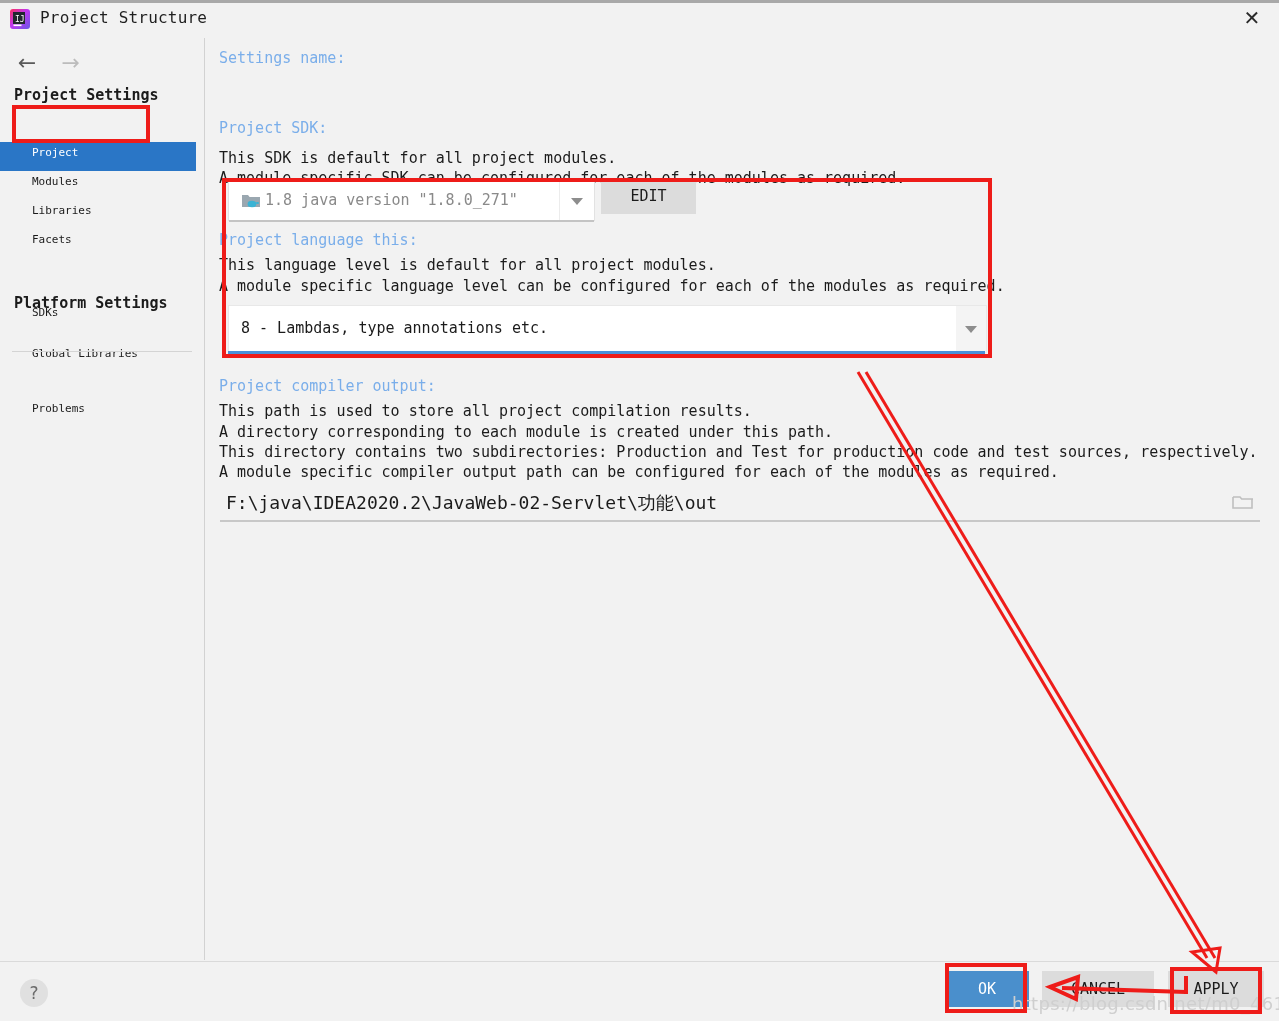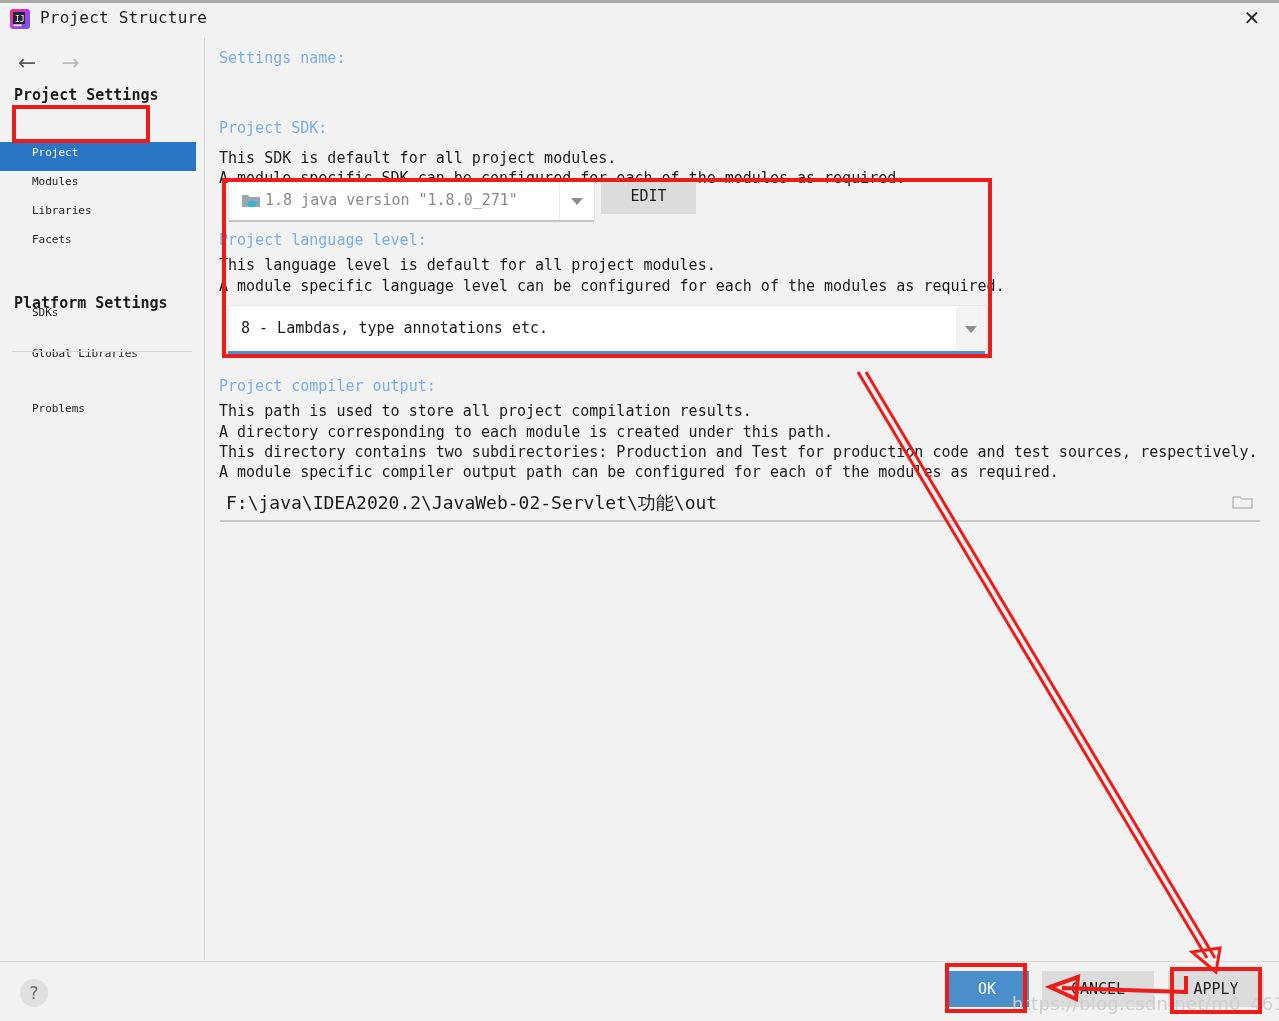--- a/index.html
+++ b/index.html
@@ -230,21 +230,21 @@
     </svg>
   </div>
   <div id="sdk-text">1.8 java version "1.8.0_271"</div>
   <div id="sdk-arrow-box">
     <span class="caret" style="left:11px;top:16px;"></span>
   </div>
   <div class="uline"></div>
 </div>
 <div id="edit-btn">EDIT</div>
 
-<div class="blue-label" style="left:219px;top:231px;">Project language level:</div>
+<div class="blue-label" style="left:219px;top:231px;">Project language this:</div>
 <div class="desc" style="left:219px;top:256px;">This language level is default for all project modules.</div>
 <div class="desc" style="left:219px;top:277px;">A module specific language level can be configured for each of the modules as required.</div>
 
 <div id="lang-combo">
   <div id="lang-text">8 - Lambdas, type annotations etc.</div>
   <div id="lang-arrow-box">
     <span class="caret" style="left:9px;top:20px;"></span>
   </div>
 </div>
 <div id="lang-underline"></div>

